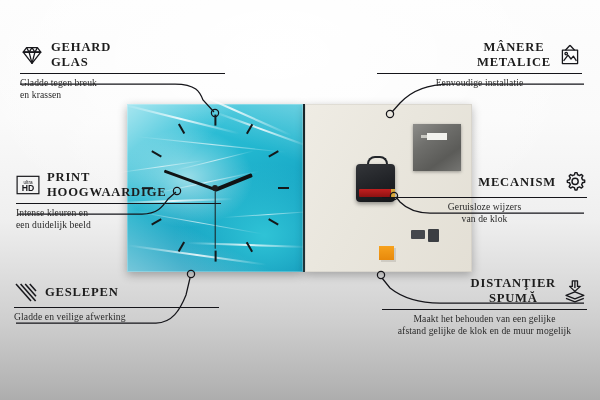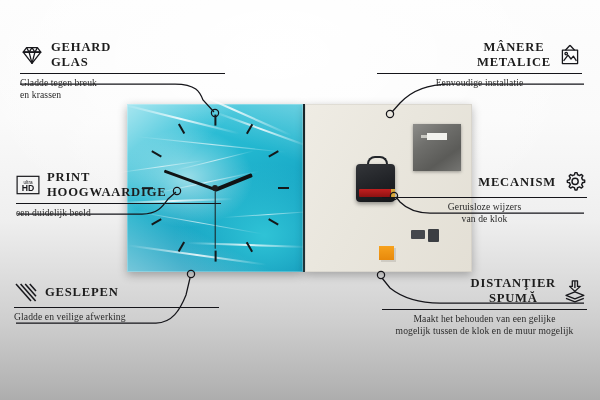--- a/index.html
+++ b/index.html
@@ -194,20 +194,21 @@
         <text x="13" y="10.4" font-family="Liberation Sans, sans-serif" font-size="5.1" text-anchor="middle" fill="#18181c">ultra</text>
         <text x="13" y="18.6" font-family="Liberation Sans, sans-serif" font-size="9.4" font-weight="bold" text-anchor="middle" fill="#18181c">HD</text>
       </svg>
       <div class="co-title">
         <div>PRINT</div>
         <div>HOOGWAARDIGE</div>
       </div>
     </div>
     <div class="co-rule"></div>
     <div class="co-sub">
+      <div>Intense kleuren en</div>
       <div>een duidelijk beeld</div>
     </div>
   </div>
 
   <div class="callout" style="left:14px;top:280px;">
     <div class="co-head">
       <svg class="ico" viewBox="0 0 24 24">
         <g stroke="#18181c" stroke-width="1.55" stroke-linecap="butt">
           <path d="M2,4 L17,21"></path>
           <path d="M6.6,4 L21.6,21"></path>
@@ -276,17 +277,17 @@
           <path d="M11.9,1.9 L11.9,8.9 M11.9,1.9 L11.9,8.9"></path>
           <path d="M9.3,1.9 L9.3,7.4 L6.6,7.4 L11.9,12.4 L17.2,7.4 L14.5,7.4 L14.5,1.9 Z"></path>
           <path d="M3.0,16.4 L11.9,12.9 L20.8,16.4 L11.9,19.9 Z"></path>
           <path d="M3.0,19.3 L11.9,22.8 L20.8,19.3"></path>
         </g>
       </svg>
     </div>
     <div class="co-rule"></div>
     <div class="co-sub">
       <div>Maakt het behouden van een gelijke</div>
-      <div>mogelijk tussen de klok en de muur mogelijk</div>
+      <div>afstand gelijke de klok en de muur mogelijk</div>
     </div>
   </div>
 
 </div>
 
 </body></html>

